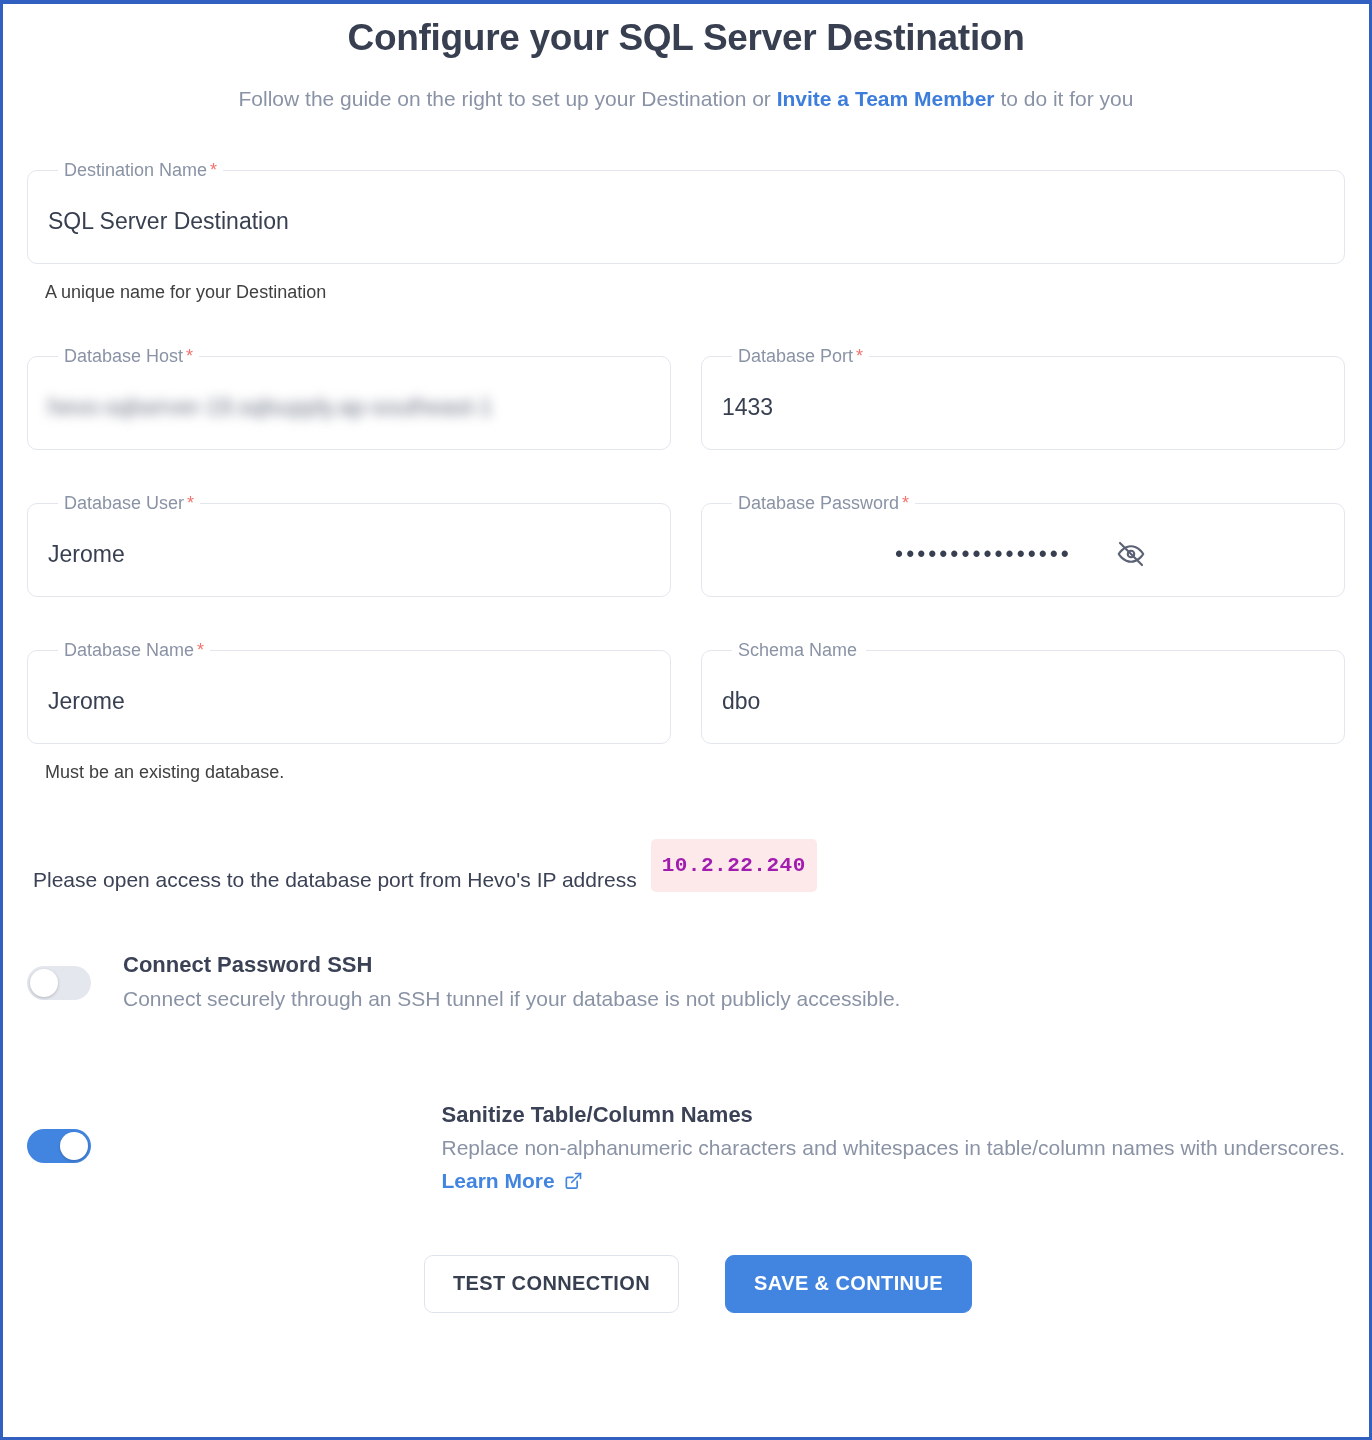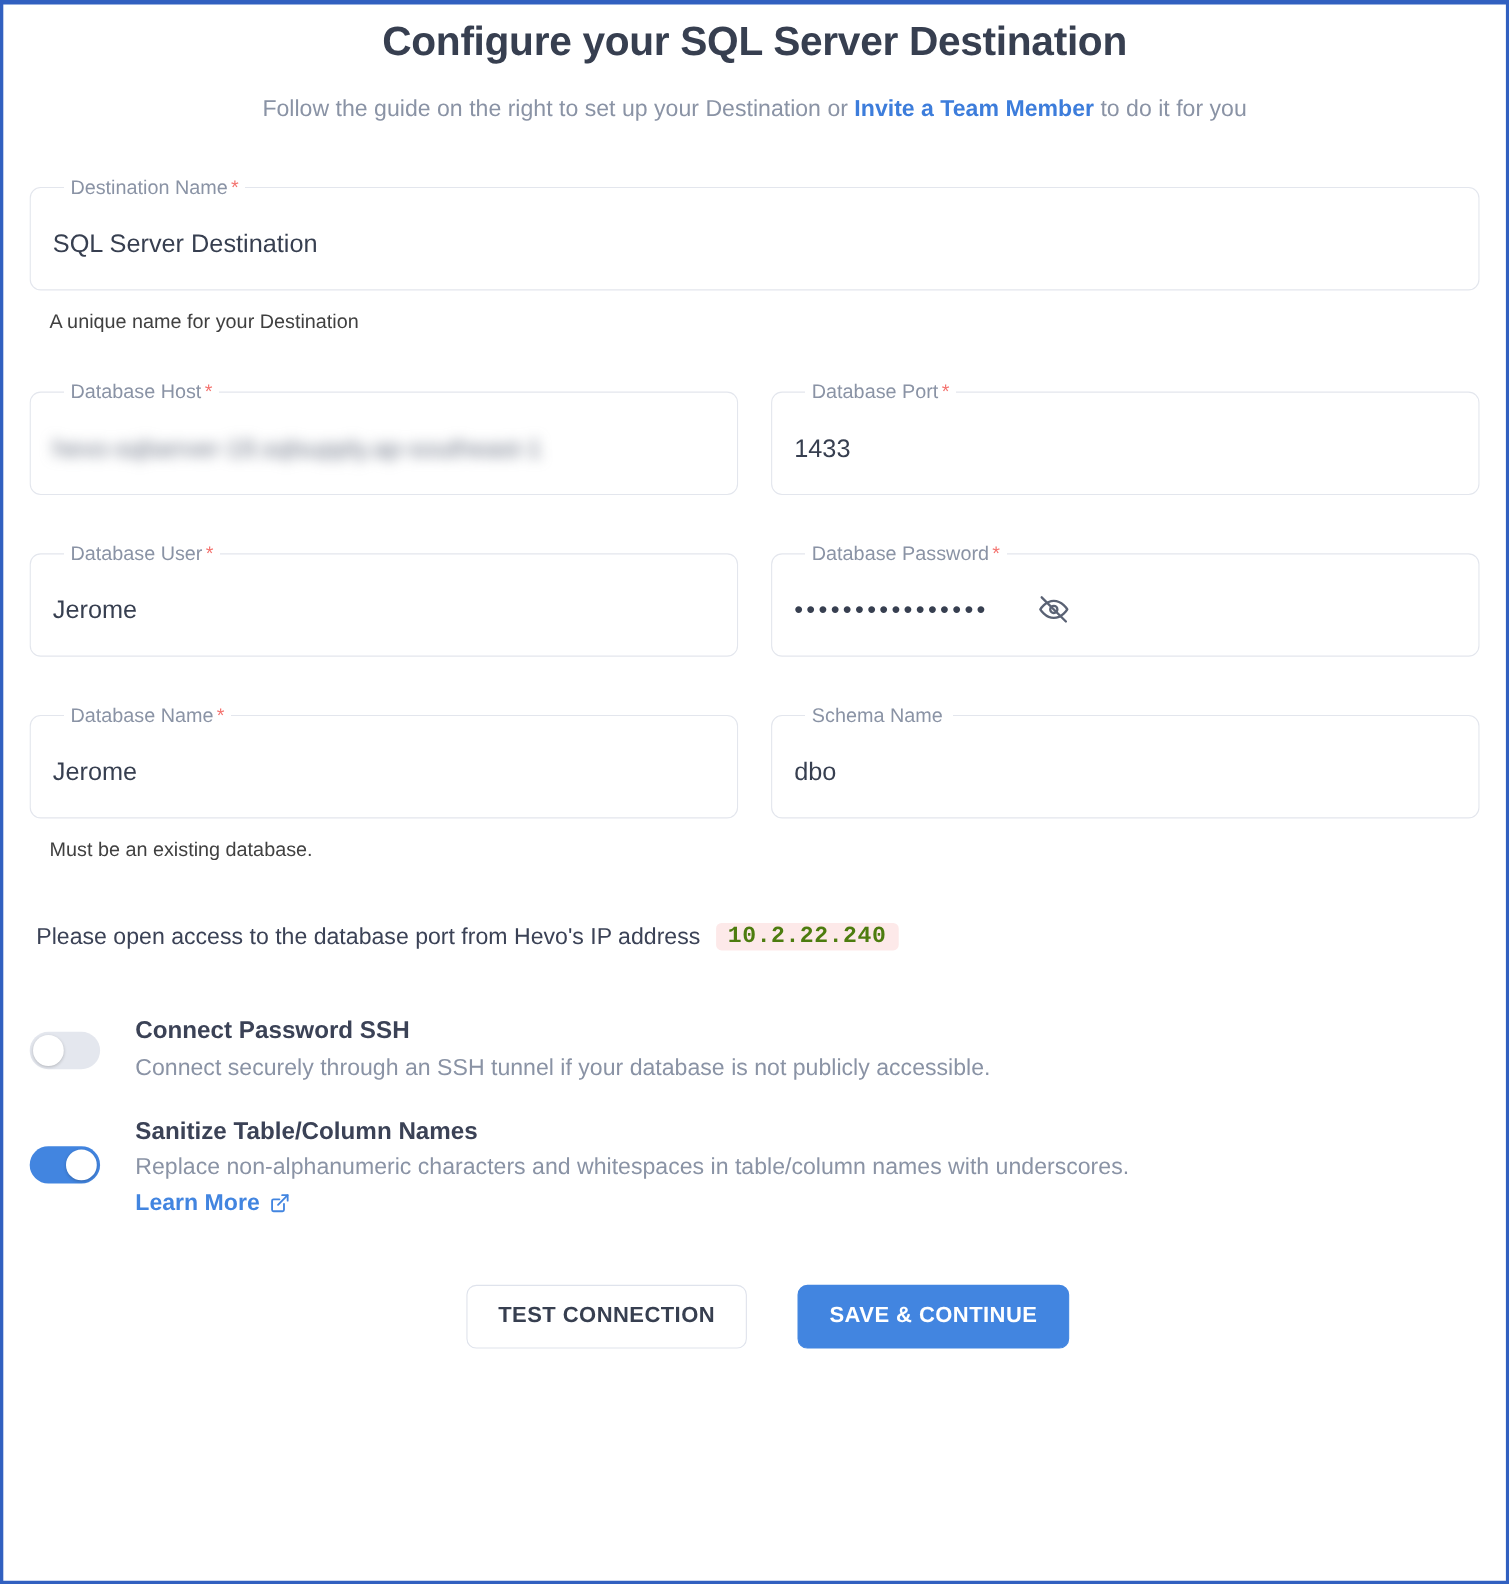--- a/index.html
+++ b/index.html
@@ -84,21 +84,21 @@
     color: #6b7384;
     user-select: none;
   }
   .pw-dots {
     font-size: 23px;
     color: #373f50;
     letter-spacing: 3px;
     line-height: 1.2;
   }
 
-  .field-with-icon { justify-content: flex-start; gap: 39px; }
+  .field-with-icon { justify-content: center; gap: 39px; }
   .eye-btn {
     display: flex; align-items: center; justify-content: center;
     width: 40px; height: 40px; cursor: pointer;
     background: none; border: 0; padding: 0;
     flex: 0 0 auto;
   }
 
   .helper {
     font-size: 18px;
     color: #404040;
@@ -111,33 +111,33 @@
   .ip-notice {
     margin: 56px 0 0 6px;
     font-size: 21px;
     color: #3b4256;
     display: flex;
     align-items: flex-end;
     gap: 14px;
   }
   .ip-badge {
     background: #fde9e9;
-    color: #4d7c0f;
+    color: #a21caf;
     font-family: "Liberation Mono", monospace;
     font-size: 21px;
     font-weight: bold;
-    padding: 1px 11px;
+    padding: 15px 11px;
     border-radius: 5px;
     letter-spacing: 0.5px;
   }
 
   
   .toggle-block { display: flex; align-items: center; gap: 32px; }
   .toggle-ssh { margin-top: 58px; }
-  .toggle-sanitize { margin-top: 26px; }
+  .toggle-sanitize { margin-top: 85px; justify-content: space-between; }
 
   .switch {
     flex: 0 0 auto;
     width: 64px; height: 34px;
     border-radius: 17px;
     position: relative;
     cursor: pointer;
     background: #e4e7ee;
   }
   .switch .knob {

